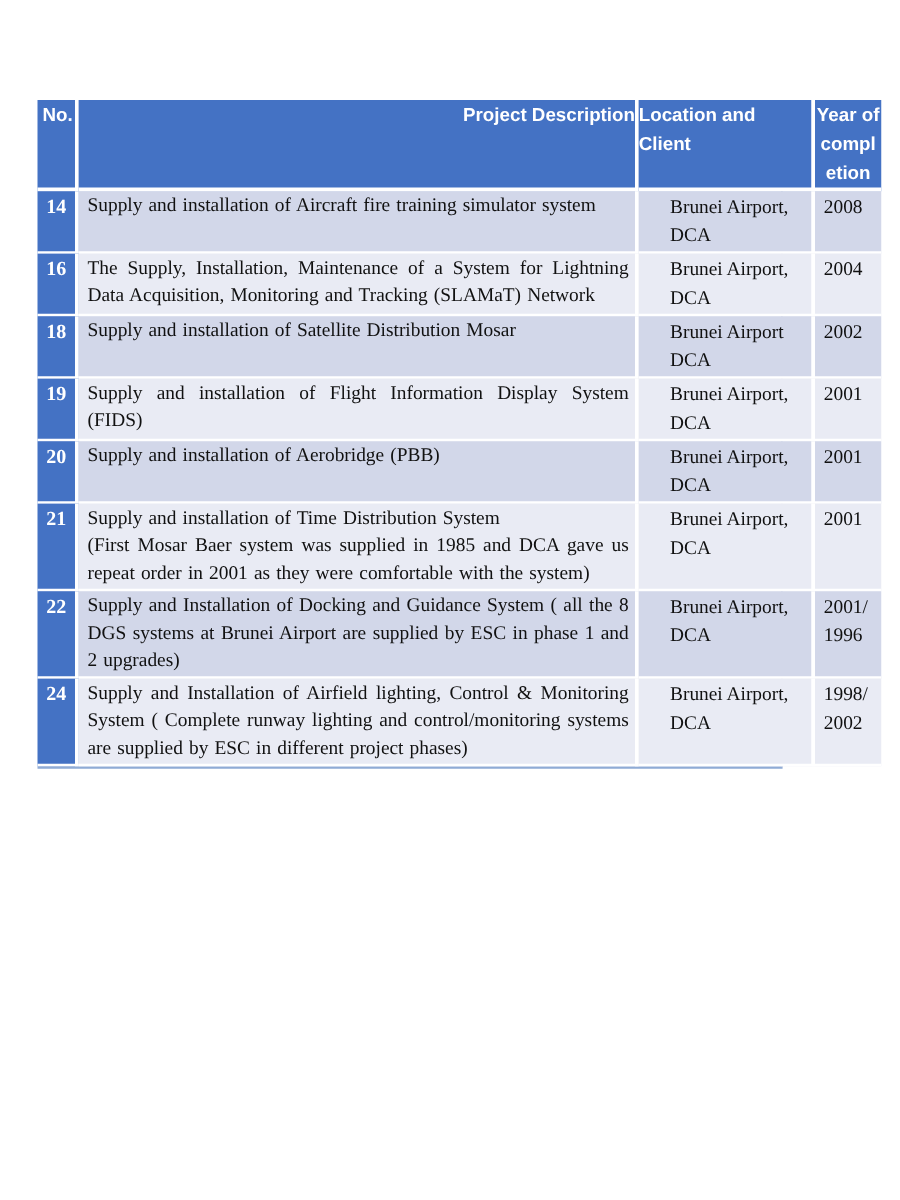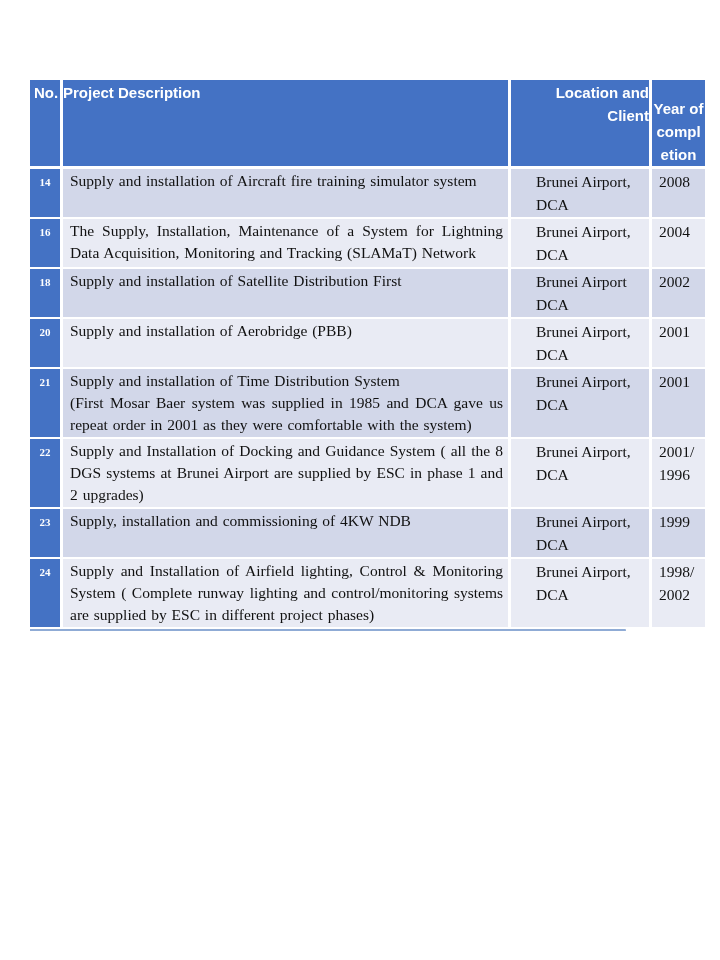--- a/index.html
+++ b/index.html
@@ -41,29 +41,29 @@
     background:var(--header-blue);
     color:#ffffff;
     font-family:"Liberation Sans","DejaVu Sans",sans-serif;
     font-weight:bold;
     font-size:15px;
     line-height:23px;
     height:69px;
     border-bottom:3px solid var(--border-white);
   }
   th.h-no{text-align:left;padding:1px 0 0 4px;}
-  th.h-desc{text-align:left;padding-top:1px;margin-top:28px;}
-  th.h-loc{text-align:right;padding-top:1px;}
-  th.h-year{padding-top:17px;}
+  th.h-desc{text-align:right;padding-top:1px;margin-top:28px;}
+  th.h-loc{text-align:left;padding-top:1px;}
+  th.h-year{padding-top:1px;}
   th.h-year span{display:block;}
   td.row-no{
     background:var(--header-blue);
     color:#ffffff;
     font-weight:bold;
-    font-size:11px;
+    font-size:16px;
     text-align:center;
     padding-top:2px;
     line-height:22px;
   }
   td.cell{
     color:var(--body-text);
     font-size:15.5px;
     line-height:22px;
   }
   td.cell-desc{
@@ -114,24 +114,32 @@
             <td class="row-no">16</td>
             <td class="cell cell-desc band">
               <div class="para">The Supply, Installation, Maintenance of a System for Lightning Data Acquisition, Monitoring and Tracking (SLAMaT) Network</div>
             </td>
             <td class="cell cell-loc band">Brunei Airport, DCA</td>
             <td class="cell cell-year band">2004</td>
           </tr>
           <tr>
             <td class="row-no">18</td>
             <td class="cell cell-desc band">
-              <div class="para">Supply and installation of Satellite Distribution First</div>
+              <div class="para">Supply and installation of Satellite Distribution Mosar</div>
             </td>
             <td class="cell cell-loc band">Brunei Airport DCA</td>
             <td class="cell cell-year band">2002</td>
+          </tr>
+          <tr>
+            <td class="row-no">19</td>
+            <td class="cell cell-desc band">
+              <div class="para">Supply and installation of Flight Information Display System (FIDS)</div>
+            </td>
+            <td class="cell cell-loc band">Brunei Airport, DCA</td>
+            <td class="cell cell-year band">2001</td>
           </tr>
           <tr>
             <td class="row-no">20</td>
             <td class="cell cell-desc band">
               <div class="para">Supply and installation of Aerobridge (PBB)</div>
             </td>
             <td class="cell cell-loc band">Brunei Airport, DCA</td>
             <td class="cell cell-year band">2001</td>
           </tr>
           <tr>
@@ -145,28 +153,20 @@
           </tr>
           <tr>
             <td class="row-no">22</td>
             <td class="cell cell-desc band">
               <div class="para">Supply and Installation of Docking and Guidance System ( all the 8 DGS systems at Brunei Airport are supplied by ESC in phase 1 and 2 upgrades)</div>
             </td>
             <td class="cell cell-loc band">Brunei Airport, DCA</td>
             <td class="cell cell-year band">2001/ 1996</td>
           </tr>
           <tr>
-            <td class="row-no">23</td>
-            <td class="cell cell-desc band">
-              <div class="para">Supply, installation and commissioning of 4KW NDB</div>
-            </td>
-            <td class="cell cell-loc band">Brunei Airport, DCA</td>
-            <td class="cell cell-year band">1999</td>
-          </tr>
-          <tr>
             <td class="row-no">24</td>
             <td class="cell cell-desc band">
               <div class="para">Supply and Installation of Airfield lighting, Control &amp; Monitoring System ( Complete runway lighting and control/monitoring systems are supplied by ESC in different project phases)</div>
             </td>
             <td class="cell cell-loc band">Brunei Airport, DCA</td>
             <td class="cell cell-year band">1998/ 2002</td>
           </tr>
         </tbody>
     </table>
   </div>

